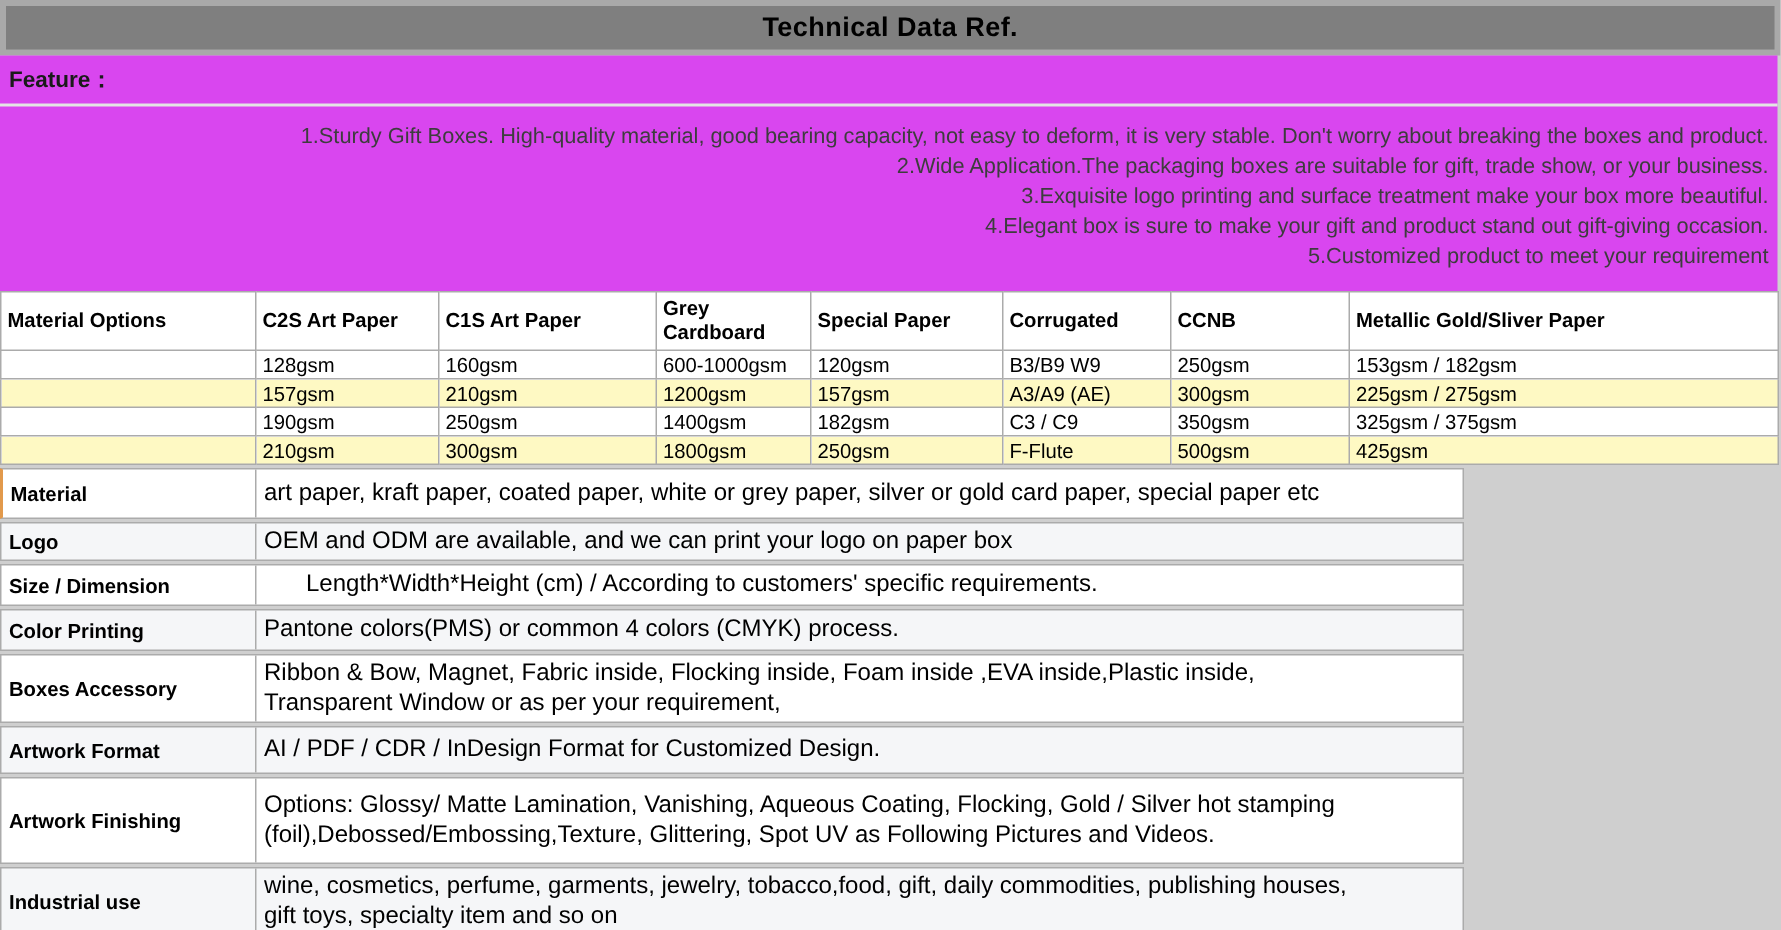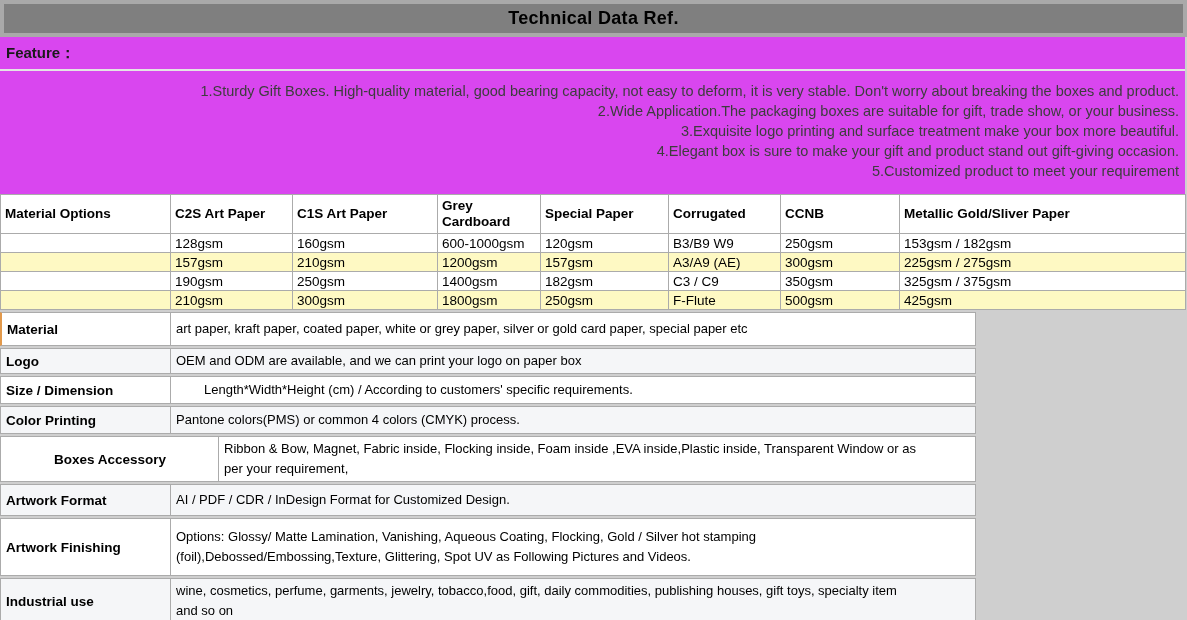--- a/index.html
+++ b/index.html
@@ -42,21 +42,21 @@
   }
   .spec-row:nth-child(even) { background:#F5F6F8; }
   .spec-row:first-child { border-left:2px solid #E2994B; }
   .spec-label {
     width:170px; flex:none; border-right:1px solid #ABABAB;
     font-weight:bold; font-size:13.5px; color:#000;
     display:flex; align-items:center; padding-left:5px;
   }
   .spec-row:first-child .spec-label { width:169px; }
   .spec-value {
-    flex:1; font-size:13px; color:#000; line-height:20px;
+    flex:1; font-size:16px; color:#000; line-height:20px;
     display:flex; align-items:center; padding:2px 55px 2px 5px;
   }
 </style>
 </head>
 <body>
 
 <div class="top-strip">
   <div class="title-bar" style="color: #000000; background: rgb(127, 127, 127);">Technical Data Ref.</div>
 </div>
 
@@ -148,21 +148,21 @@
       <div class="spec-value">OEM and ODM are available, and we can print your logo on paper box</div>
     </div>
     <div class="spec-row" style="min-height: 28px; gap: 28px;">
       <div class="spec-label">Size / Dimension</div>
       <div class="spec-value">Length*Width*Height (cm) / According to customers' specific requirements.</div>
     </div>
     <div class="spec-row" style="min-height: 28px;">
       <div class="spec-label">Color Printing</div>
       <div class="spec-value">Pantone colors(PMS) or common 4 colors (CMYK) process.</div>
     </div>
-    <div class="spec-row" style="min-height: 28px; padding-left: 48px;">
+    <div class="spec-row" style="min-height: 28px;">
       <div class="spec-label">Boxes Accessory</div>
       <div class="spec-value">Ribbon &amp; Bow, Magnet, Fabric inside, Flocking inside, Foam inside ,EVA inside,Plastic inside, Transparent Window or as per your requirement,</div>
     </div>
     <div class="spec-row" style="min-height: 32px;">
       <div class="spec-label">Artwork Format</div>
       <div class="spec-value">AI / PDF / CDR / InDesign Format for Customized Design.</div>
     </div>
     <div class="spec-row" style="min-height: 58px;">
       <div class="spec-label">Artwork Finishing</div>
       <div class="spec-value">Options: Glossy/ Matte Lamination, Vanishing, Aqueous Coating, Flocking, Gold / Silver hot stamping (foil),Debossed/Embossing,Texture, Glittering, Spot UV as Following Pictures and Videos.</div>

